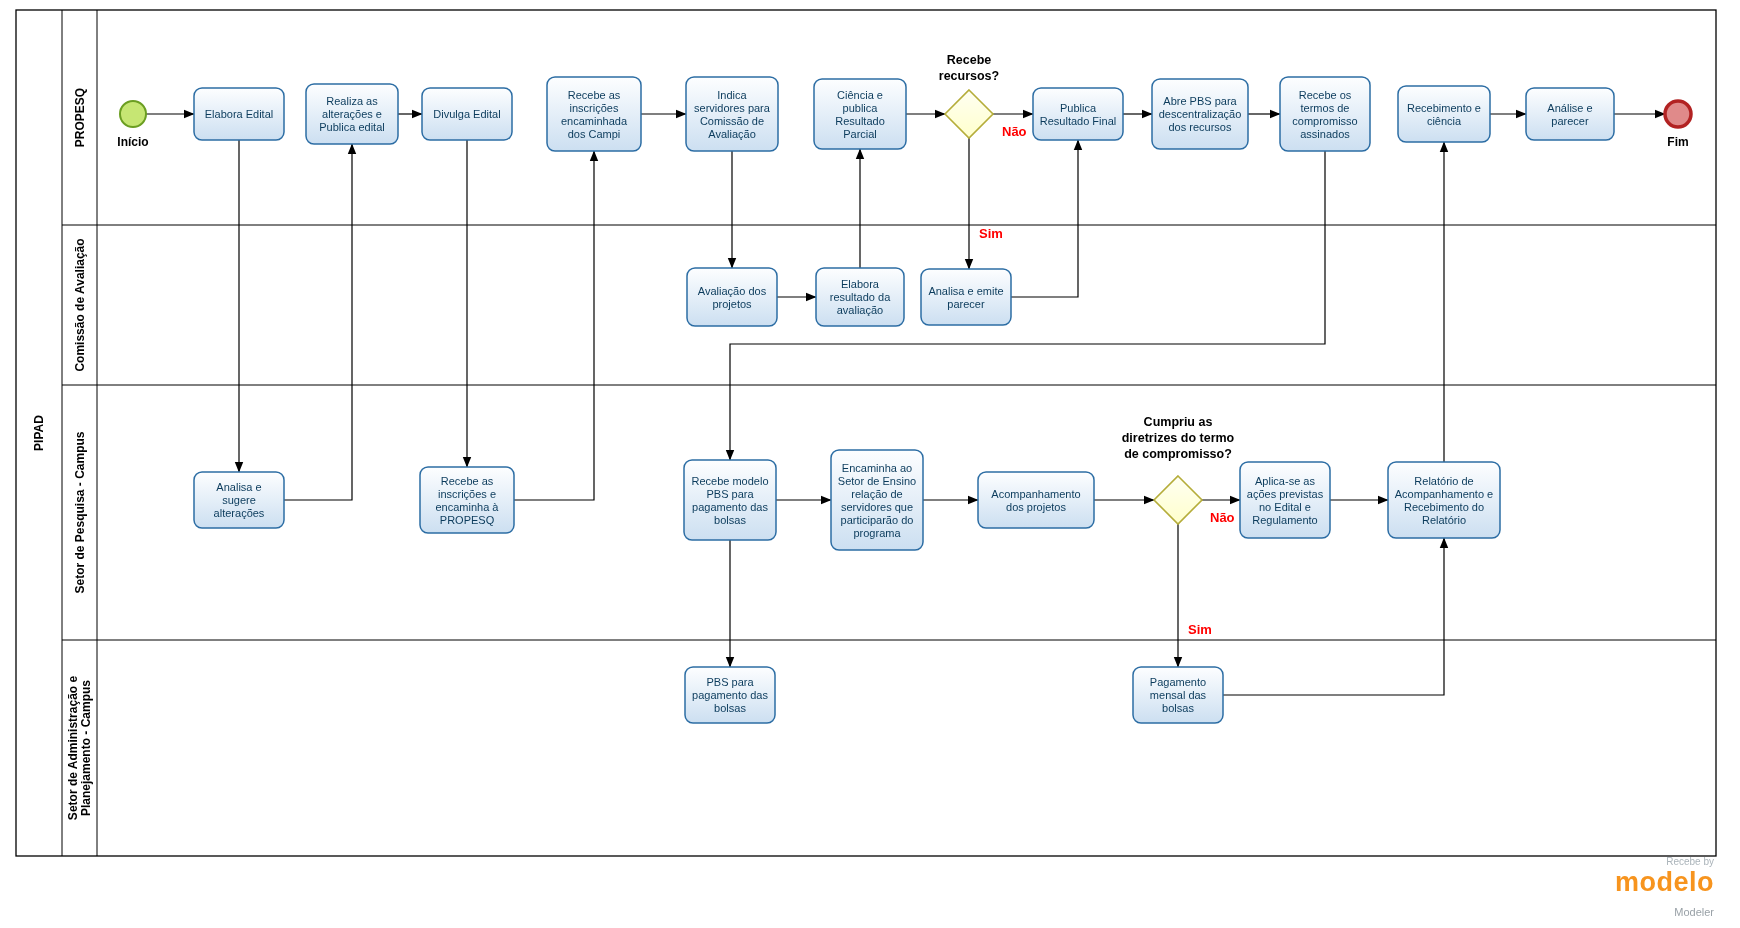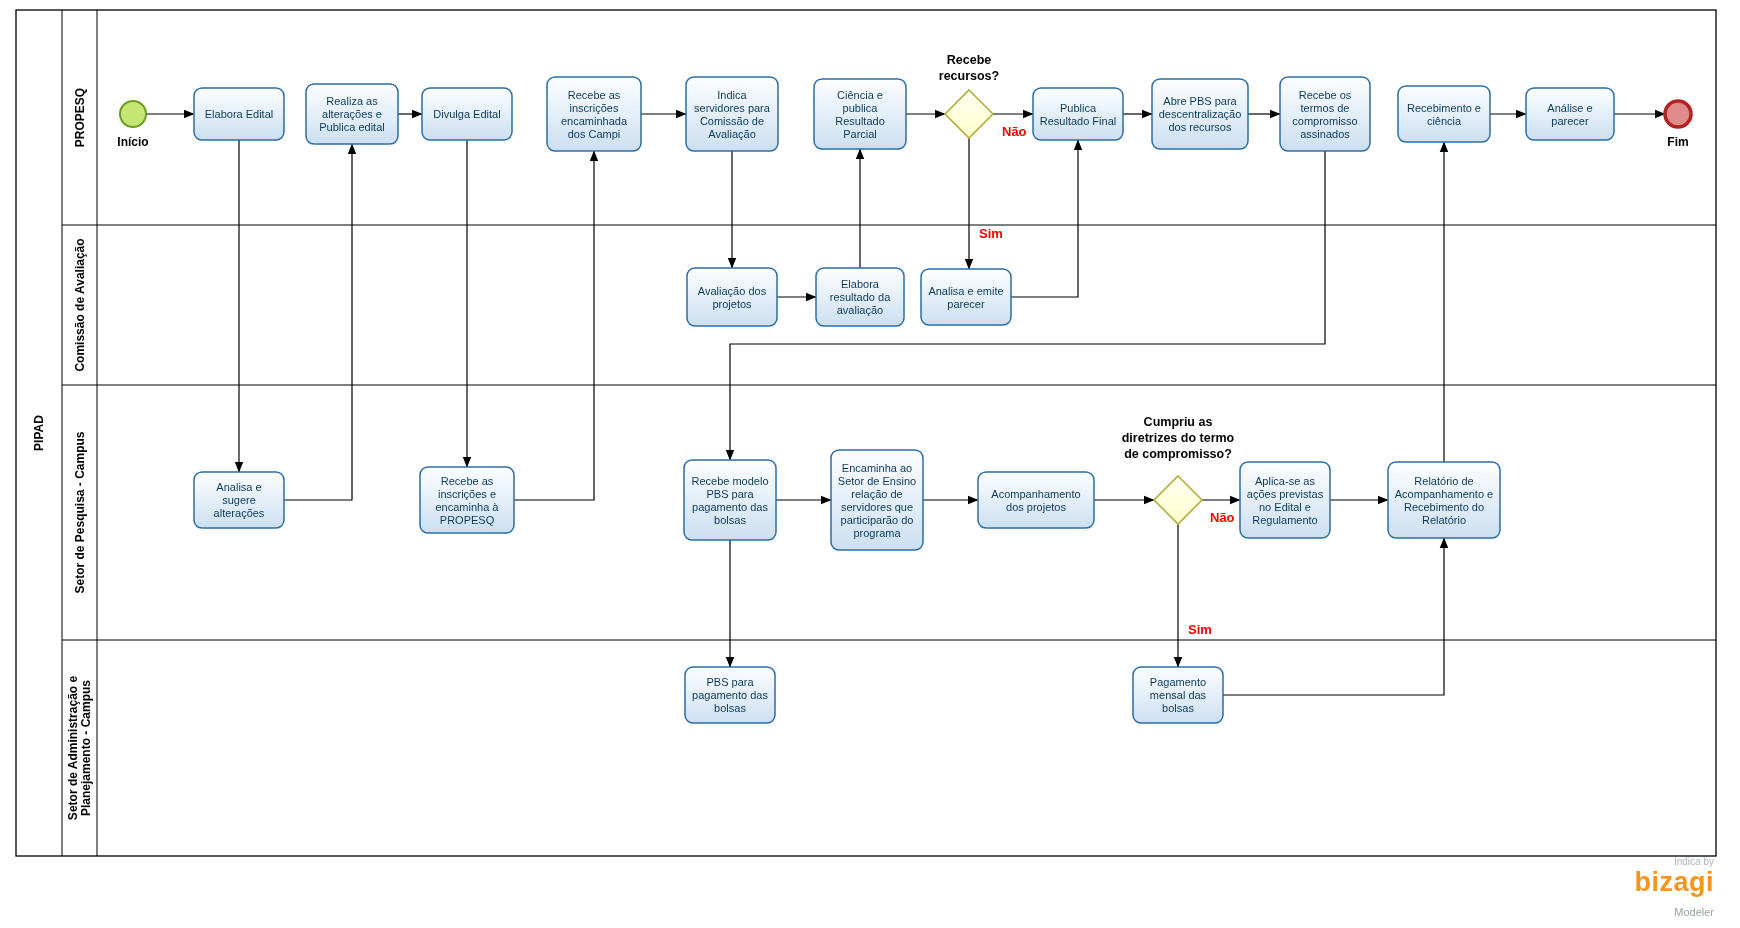--- a/index.html
+++ b/index.html
@@ -188,17 +188,17 @@
         <g>
           <rect x="1133" y="667" width="90" height="56" rx="8" ry="8" fill="url(#taskGrad)" stroke="#2C6DA4" stroke-width="1.5"></rect>
           <text class="node-text" fill="#0B3B5C" text-anchor="middle"><tspan x="1178" y="686">Pagamento</tspan><tspan x="1178" y="699">mensal das</tspan><tspan x="1178" y="712">bolsas</tspan></text>
         </g>
       </g>
       <text class="question" text-anchor="middle"><tspan x="969" y="64">Recebe</tspan><tspan x="969" y="80">recursos?</tspan></text>
       <text class="question" text-anchor="middle"><tspan x="1178" y="426">Cumpriu as</tspan><tspan x="1178" y="442">diretrizes do termo</tspan><tspan x="1178" y="458">de compromisso?</tspan></text>
     </svg>
 
   <div class="bizagi-logo">
-    <div class="powered-by">Indica by</div>
-    <div class="bizagi-word" id="bizagi-word" style="color: rgb(247, 148, 30);">bizagi</div>
+    <div class="powered-by">Recebe by</div>
+    <div class="bizagi-word" id="bizagi-word" style="color: rgb(247, 148, 30);">modelo</div>
     <div class="modeler">Modeler</div>
   </div>
 </div>
 
 </body></html>

